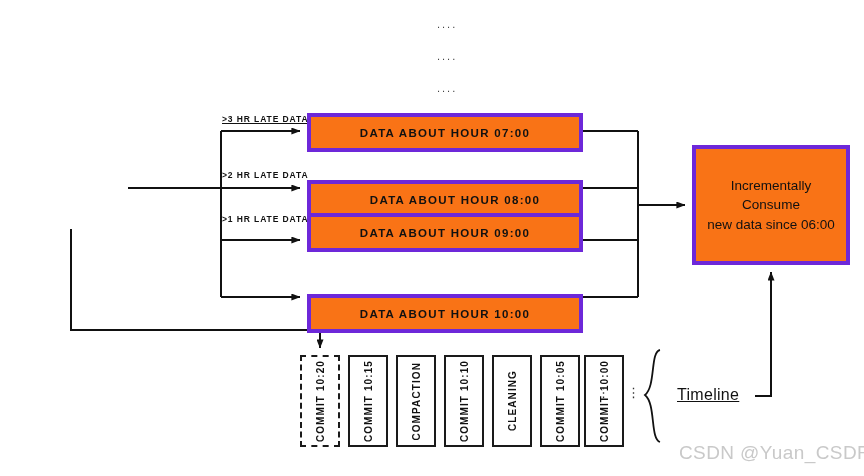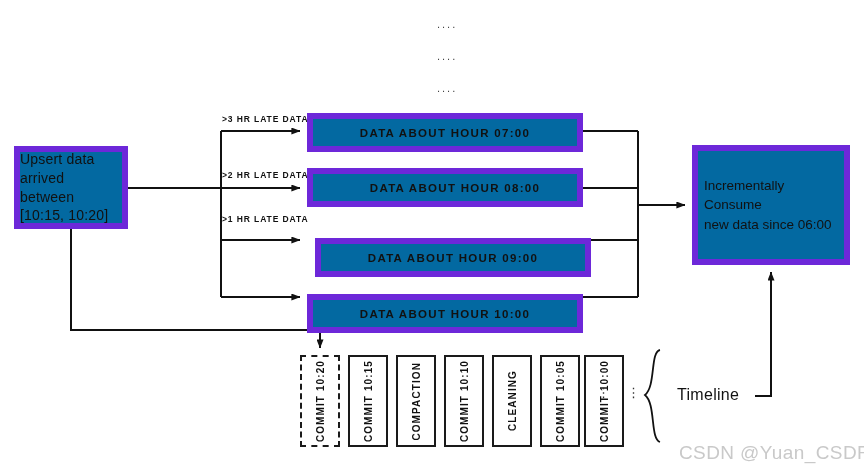--- a/index.html
+++ b/index.html
@@ -20,26 +20,26 @@
   svg.layer {
     position: absolute;
     left: 0;
     top: 0;
     width: 864px;
     height: 476px;
   }
   .node {
     position: absolute;
     box-sizing: border-box;
-    background: #0369a1;
-    border: 6px solid #6d28d9;
+    background: #f97316;
+    border: 4px solid #6d28d9;
     display: flex;
     align-items: center;
     justify-content: center;
-    text-align: left;
+    text-align: center;
     color: #111111;
   }
   
   #upsert-node {
     left: 14px;
     top: 146px;
     width: 114px;
     height: 83px;
     font-size: 14px;
     line-height: 1.35;
@@ -48,43 +48,43 @@
   
   .hour-box {
     left: 307px;
     width: 276px;
     height: 39px;
     font-size: 11.5px;
     font-weight: bold;
     letter-spacing: 1.3px;
   }
   #hour-box-0 { top: 113px; }
-  #hour-box-1 { top: 168px; padding-left: 20px; }
-  #hour-box-2 { top: 238px; margin-left: 8px; }
+  #hour-box-1 { top: 180px; padding-left: 20px; }
+  #hour-box-2 { top: 213px; }
   #hour-box-3 { top: 278px; margin-top: 16px; }
   
   #consume-node {
     left: 692px;
     top: 145px;
     width: 158px;
     height: 120px;
     font-size: 13.5px;
     line-height: 1.45;
     padding: 0 6px;
   }
   
   .edge-label {
     position: absolute;
     font-size: 8.5px;
     font-weight: bold;
     letter-spacing: 0.9px;
     color: #111111;
     white-space: nowrap;
   }
-  #edge-label-0 { left: 222px; top: 114px; }
+  #edge-label-0 { left: 222px; top: 114px; text-decoration: underline; }
   #edge-label-1 { left: 222px; top: 170px; text-align: center; }
   #edge-label-2 { left: 222px; top: 214px; text-align: right; }
   
   .commit-box {
     position: absolute;
     box-sizing: border-box;
     top: 355px;
     width: 40px;
     height: 92px;
     background: #ffffff;
@@ -127,20 +127,21 @@
   #top-dots-1 { left: 437px; top: 50px; }
   #top-dots-2 { left: 437px; top: 82px; }
   
   #timeline-label {
     position: absolute;
     left: 677px;
     top: 386px;
     font-size: 16px;
     color: #111111;
     letter-spacing: 0.3px;
+    text-decoration: underline;
   }
   
   #watermark {
     position: absolute;
     left: 679px;
     top: 442px;
     font-size: 19px;
     color: #c9c9c9;
     letter-spacing: 0.4px;
     white-space: nowrap;
@@ -182,27 +183,20 @@
       <path d="M755 396 L771 396 L771 272" marker-end="url(#arrowhead)"></path>
 
       <path d="M660 350 C 650 352, 656 386, 645 395 C 656 404, 650 439, 660 442" stroke-width="1.8"></path>
     </g>
   </svg>
 
   <div class="top-dots" id="top-dots-0">....</div>
   <div class="top-dots" id="top-dots-1">....</div>
   <div class="top-dots" id="top-dots-2">....</div>
 
-  <div class="node" id="upsert-node">
-    <div>
-      <div>Upsert data</div>
-      <div>arrived between</div>
-      <div>[10:15, 10:20]</div>
-    </div>
-  </div>
 
   <div class="edge-label" id="edge-label-0">&gt;3 HR LATE DATA</div>
   <div class="edge-label" id="edge-label-1">&gt;2 HR LATE DATA</div>
   <div class="edge-label" id="edge-label-2">&gt;1 HR LATE DATA</div>
 
   <div class="node hour-box" id="hour-box-0">DATA ABOUT HOUR 07:00</div>
   <div class="node hour-box" id="hour-box-1">DATA ABOUT HOUR 08:00</div>
   <div class="node hour-box" id="hour-box-2">DATA ABOUT HOUR 09:00</div>
   <div class="node hour-box" id="hour-box-3">DATA ABOUT HOUR 10:00</div>
 

